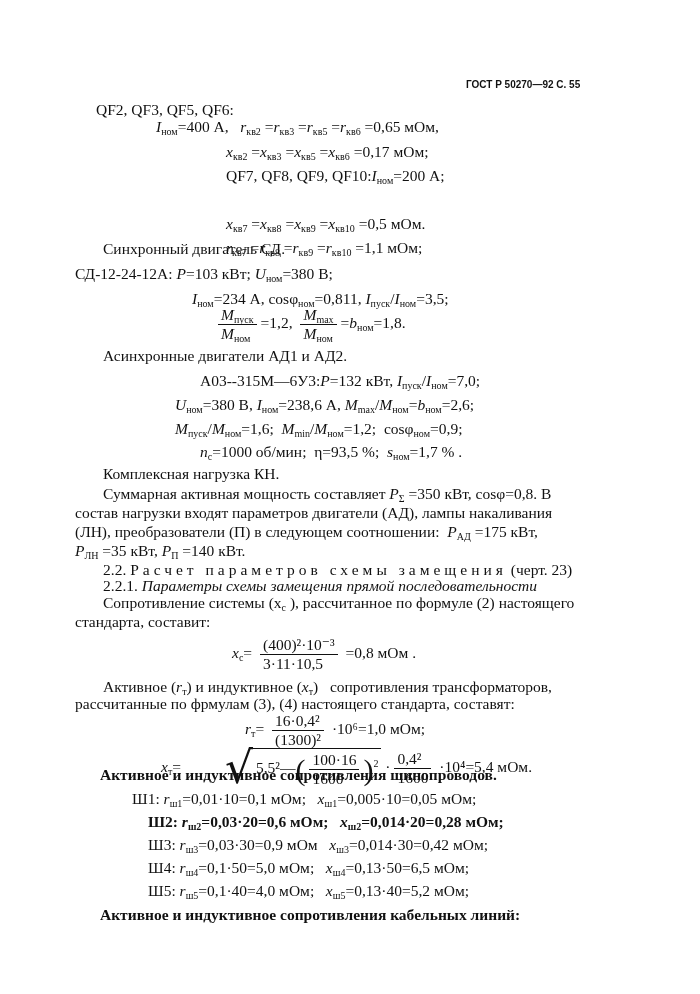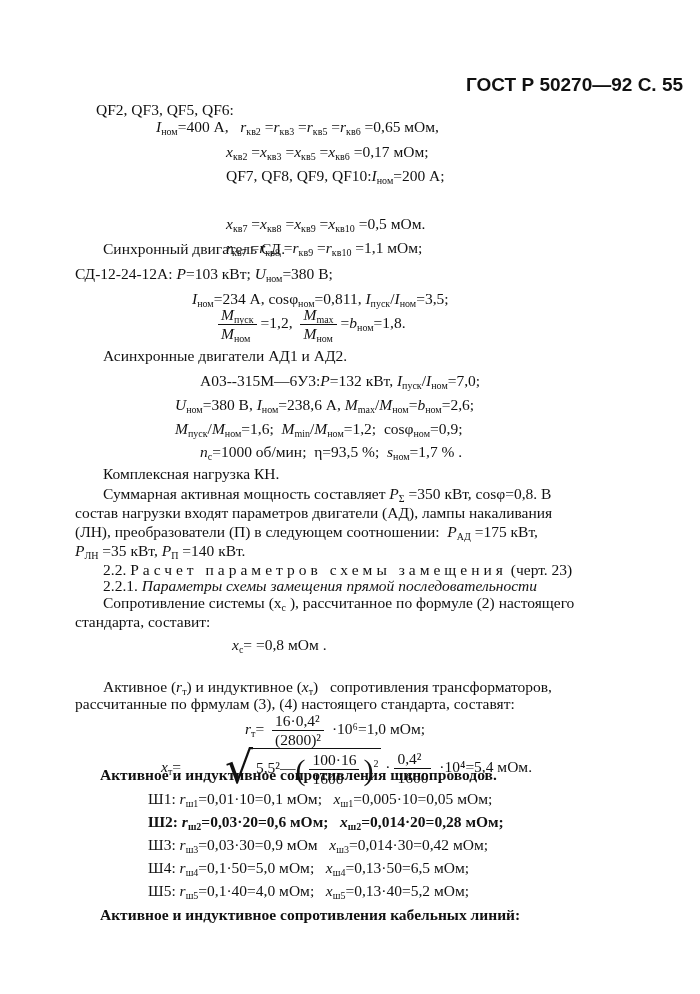--- a/index.html
+++ b/index.html
@@ -4,21 +4,21 @@
 <style>
   html, body { margin: 0; padding: 0; background: #ffffff; }
   body { width: 700px; height: 994px; position: relative; overflow: hidden;
          font-family: "Liberation Serif", "DejaVu Serif", serif; color: #111; font-size: 15.5px; }
   .ln { position: absolute; white-space: nowrap; line-height: 18px; }
   .b { font-weight: bold; }
   .i { font-style: italic; }
   sub { font-size: 10px; vertical-align: -3px; line-height: 0; }
   sup { font-size: 10px; vertical-align: 6px; line-height: 0; }
   .sp { letter-spacing: 4px; }
-  .hdr { font-family: "Liberation Sans", "DejaVu Sans", sans-serif; font-weight: bold; font-size: 19px; }
+  .hdr { font-family: "Liberation Sans", "DejaVu Sans", sans-serif; font-weight: bold; font-size: 10px; }
   .frac { display: inline-block; vertical-align: middle; text-align: left; margin: 0 4px; }
   .frac .num { display: block; border-bottom: 1.2px solid #111; padding: 0 3px; line-height: 18px; }
   .frac .den { display: block; padding: 0 3px; line-height: 18px; }
   .sqrt { display: inline-block; vertical-align: middle; margin-left: 40px; }
   .sqrt .rad { font-size: 44px; line-height: 40px; vertical-align: middle; font-family: "DejaVu Serif", serif; }
   .sqrt .under { display: inline-block; border-top: 1.3px solid #111; vertical-align: middle; padding: 2px 3px 0 3px; }
   .paren { font-size: 30px; vertical-align: middle; line-height: 30px; }
 </style>
 </head>
 <body>
@@ -87,41 +87,42 @@
 <div class="ln" style="left:103px; top:577px;">
   <span>2.2.1.</span> <span class="i">Параметры схемы замещения прямой последовательности</span>
 </div>
 
 <div class="ln" style="left:103px; top:594px;">
   <span>Сопротивление системы  (x</span><sub>c</sub> <span>), рассчитанное по формуле (2)  настоящего</span>
 </div>
 <div class="ln" style="left:75px; top:613px;">стандарта, составит:</div>
 <div class="ln" style="left:232px; top:636px;">
   <span class="i">x</span><sub>c</sub>=
+  <span class="frac"><span class="num">(400)²·10⁻³</span><span class="den">3·11·10,5</span></span>
   <span>=0,8 мОм .</span>
 </div>
 
 <div class="ln" style="left:103px; top:678px;">
   <span>Активное</span> (<span class="i">r</span><sub>т</sub>) <span>и индуктивное</span> (<span class="i">x</span><sub>т</sub>)&nbsp;&nbsp; <span>сопротивления    трансформаторов,</span>
 </div>
 <div class="ln" style="left:75px; top:695px;">рассчитанные по фрмулам (3), (4) настоящего стандарта, составят:</div>
 <div class="ln" style="left:245px; top:712px;">
   <span class="i">r</span><sub>т</sub>=
-  <span class="frac"><span class="num">16·0,4²</span><span class="den">(2800)²</span></span>
+  <span class="frac"><span class="num">16·0,4²</span><span class="den">(1300)²</span></span>
   <span>·10⁶=1,0 мОм;</span>
 </div>
 <div class="ln" style="left:161px; top:748px;">
   <span class="i">x</span><sub>т</sub>=
   <span class="sqrt"><span class="rad">√</span><span class="under"><span>5,5²—</span><span class="paren">(</span><span class="frac"><span class="num">100·16</span><span class="den">1600</span></span><span class="paren">)</span><sup>2</sup></span></span>
   ·<span class="frac"><span class="num">0,4²</span><span class="den">1600</span></span>
   <span>·10⁴=5,4 мОм.</span>
 </div>
 
 <div class="ln b" style="left:100px; top:766px;">Активное и индуктивное сопротивления шинопроводов.</div>
-<div class="ln" style="left:148px; top:790px;text-align:center;">
+<div class="ln" style="left:132px; top:790px;text-align:center;">
   <span>Ш1</span>: <span class="i">r</span><sub>ш1</sub><span>=0,01·10=0,1  мОм;</span>&nbsp;&nbsp; <span class="i">x</span><sub>ш1</sub><span>=0,005·10=0,05 мОм;</span>
 </div>
 <div class="ln" style="left:148px; top:813px;font-weight:bold;">
   <span>Ш2</span>: <span class="i">r</span><sub>ш2</sub><span>=0,03·20=0,6  мОм;</span>&nbsp;&nbsp; <span class="i">x</span><sub>ш2</sub><span>=0,014·20=0,28 мОм;</span>
 </div>
 <div class="ln" style="left:148px; top:836px;">
   <span>Ш3</span>: <span class="i">r</span><sub>ш3</sub><span>=0,03·30=0,9 мОм</span>&nbsp;&nbsp; <span class="i">x</span><sub>ш3</sub><span>=0,014·30=0,42 мОм;</span>
 </div>
 <div class="ln" style="left:148px; top:859px;">
   <span>Ш4</span>: <span class="i">r</span><sub>ш4</sub><span>=0,1·50=5,0 мОм;</span>&nbsp;&nbsp; <span class="i">x</span><sub>ш4</sub><span>=0,13·50=6,5  мОм;</span>

